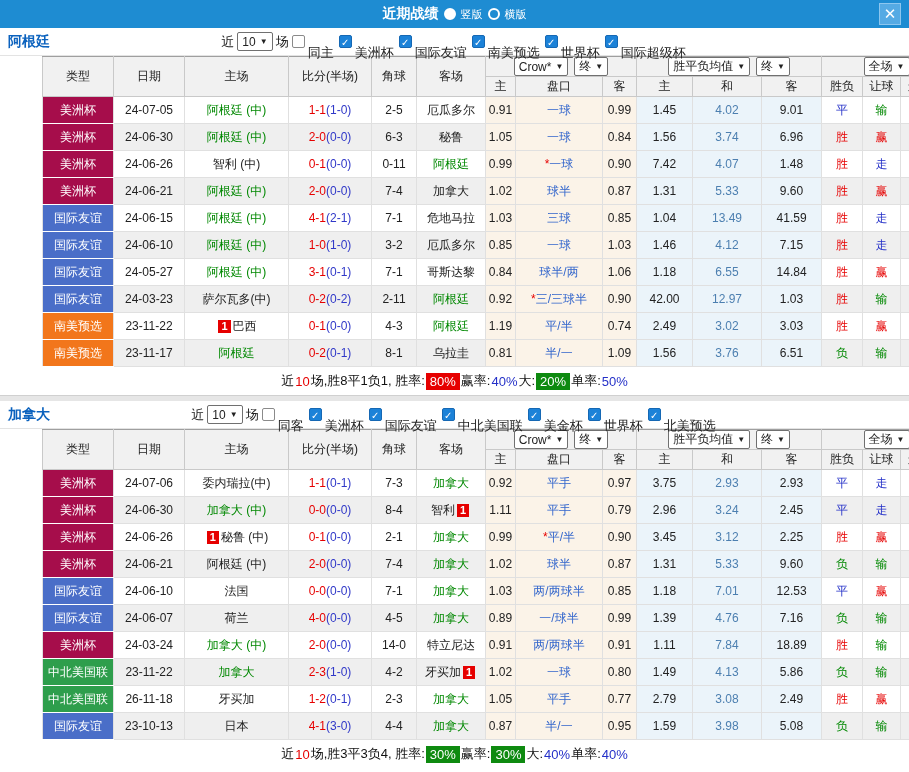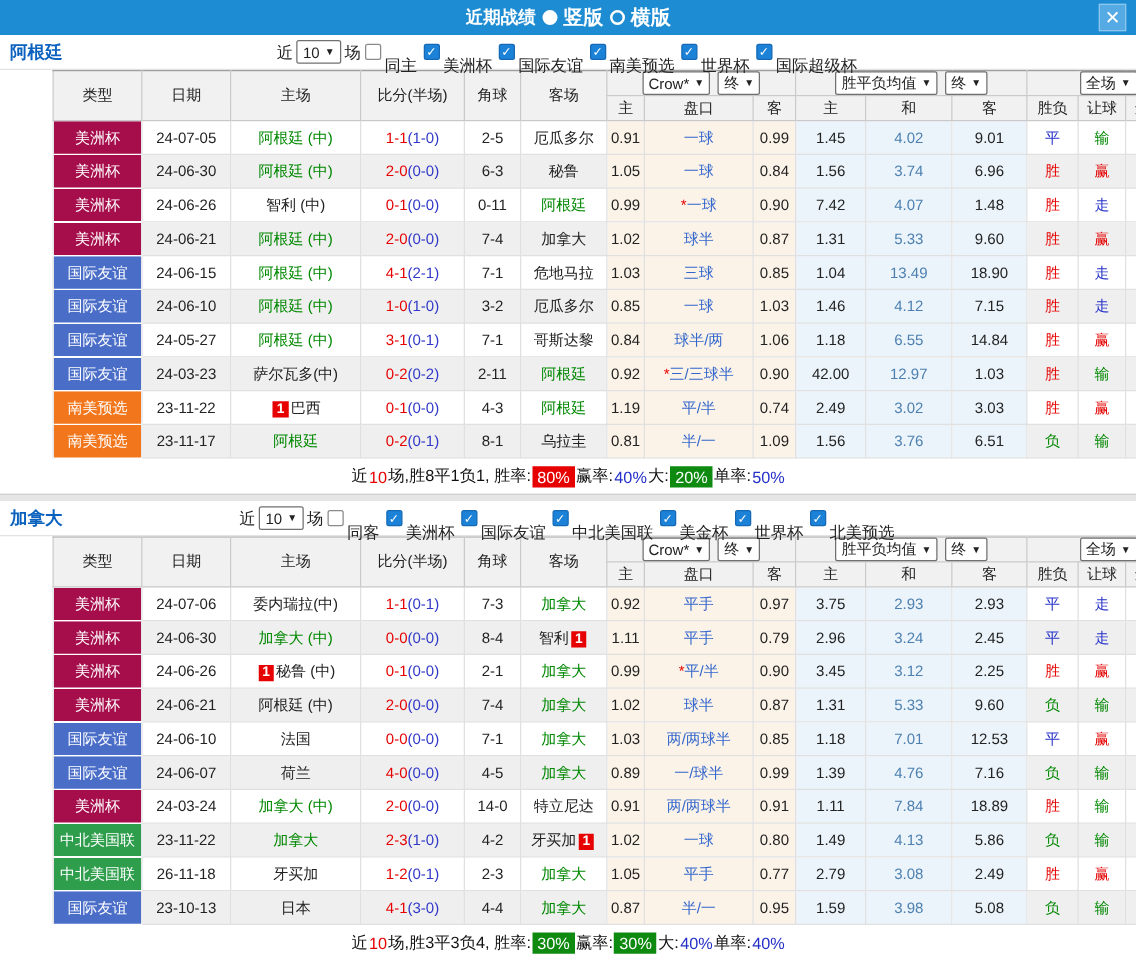--- a/index.html
+++ b/index.html
@@ -5,21 +5,21 @@
   * { box-sizing: border-box; margin: 0; padding: 0; }
   html,body { width: 909px; height: 772px; background: #fff;
     font-family: "Liberation Sans", "DejaVu Sans", sans-serif; font-size: 12px; color: #222; overflow: hidden; }
 
   
   .titlebar { position: relative; height: 28px; background: #1E8CD2;
     display: flex; align-items: center; justify-content: center; gap: 5px; color: #fff; }
   .titlebar .app-title { font-size: 14px; font-weight: bold; }
   .radio { display: inline-block; width: 12px; height: 12px; border: 2px solid #fff; border-radius: 50%; background: transparent; }
   .radio.selected { background: #fff; }
-  .radio-label { font-size: 16px; font-weight: bold; }
+  .radio-label { font-size: 11px; }
   .close-btn { position: absolute; right: 8px; top: 3px; width: 22px; height: 22px;
     background: #55AAE4; border: 1px solid #8CC6EF; color: #fff; font-size: 15px; font-weight: bold;
     display: flex; align-items: center; justify-content: center; cursor: pointer; }
 
   
   .filter-row { position: relative; height: 28px; display: flex; align-items: center; justify-content: center;
     background: #fff; border-bottom: 1px solid #E3E3E3; }
   .team-name { position: absolute; left: 8px; font-size: 14px; font-weight: bold; color: #0B62BE; }
   .filter-controls { display: flex; align-items: center; gap: 3px; font-size: 13px; }
   .select { display: inline-flex; align-items: center; border: 1px solid #707070; background: #fff;
@@ -229,21 +229,21 @@
           <td>24-06-15</td>
           <td><span class="team-green">阿根廷 (中)</span></td>
           <td><span class="ft">4-1</span><span class="ht">(2-1)</span></td>
           <td>7-1</td>
           <td><span>危地马拉</span></td>
           <td class="col-cream">1.03</td>
           <td class="col-cream"><span class="handicap-text">三球</span></td>
           <td class="col-cream">0.85</td>
           <td class="col-blue">1.04</td>
           <td class="col-blue mid-odds">13.49</td>
-          <td class="col-blue">18.90</td>
+          <td class="col-blue">41.59</td>
           <td class="t-red">胜</td>
           <td class="t-blue">走</td>
           <td class="t-red">大</td>
         </tr>
         <tr>
           <td class="type-cell" style="background: rgb(74, 110, 200);">国际友谊</td>
           <td>24-06-10</td>
           <td><span class="team-green">阿根廷 (中)</span></td>
           <td><span class="ft">1-0</span><span class="ht">(1-0)</span></td>
           <td>3-2</td>

